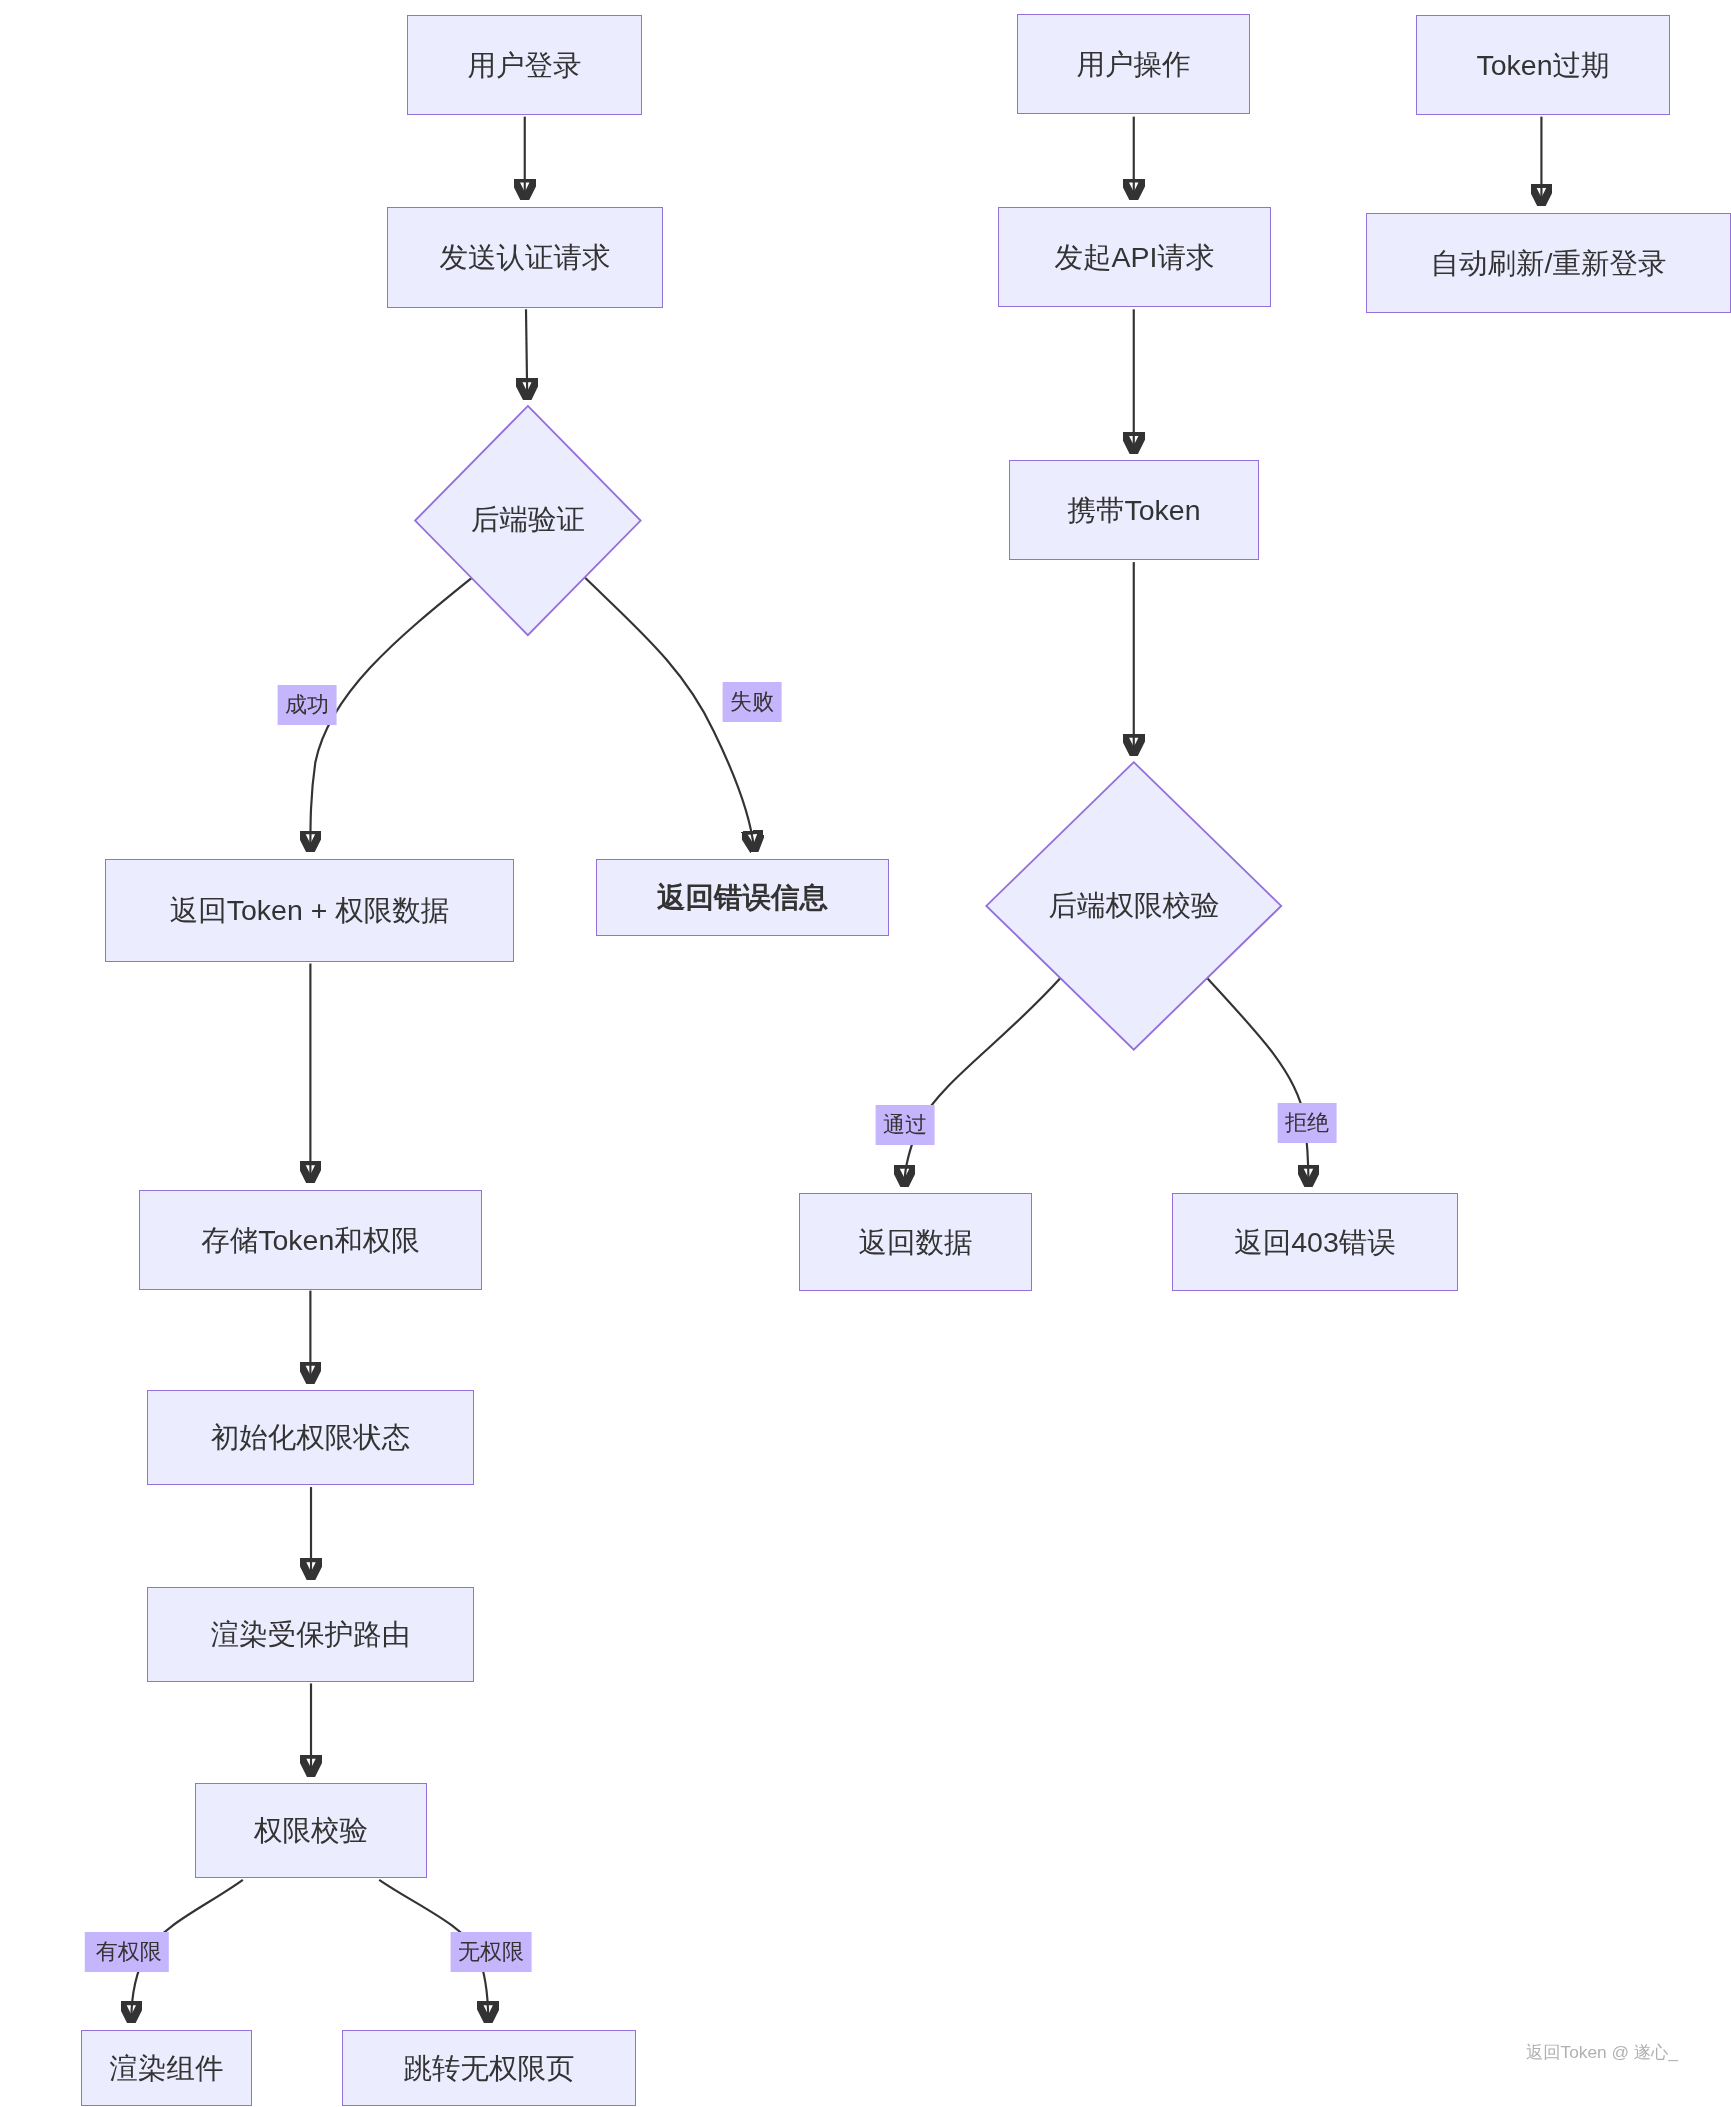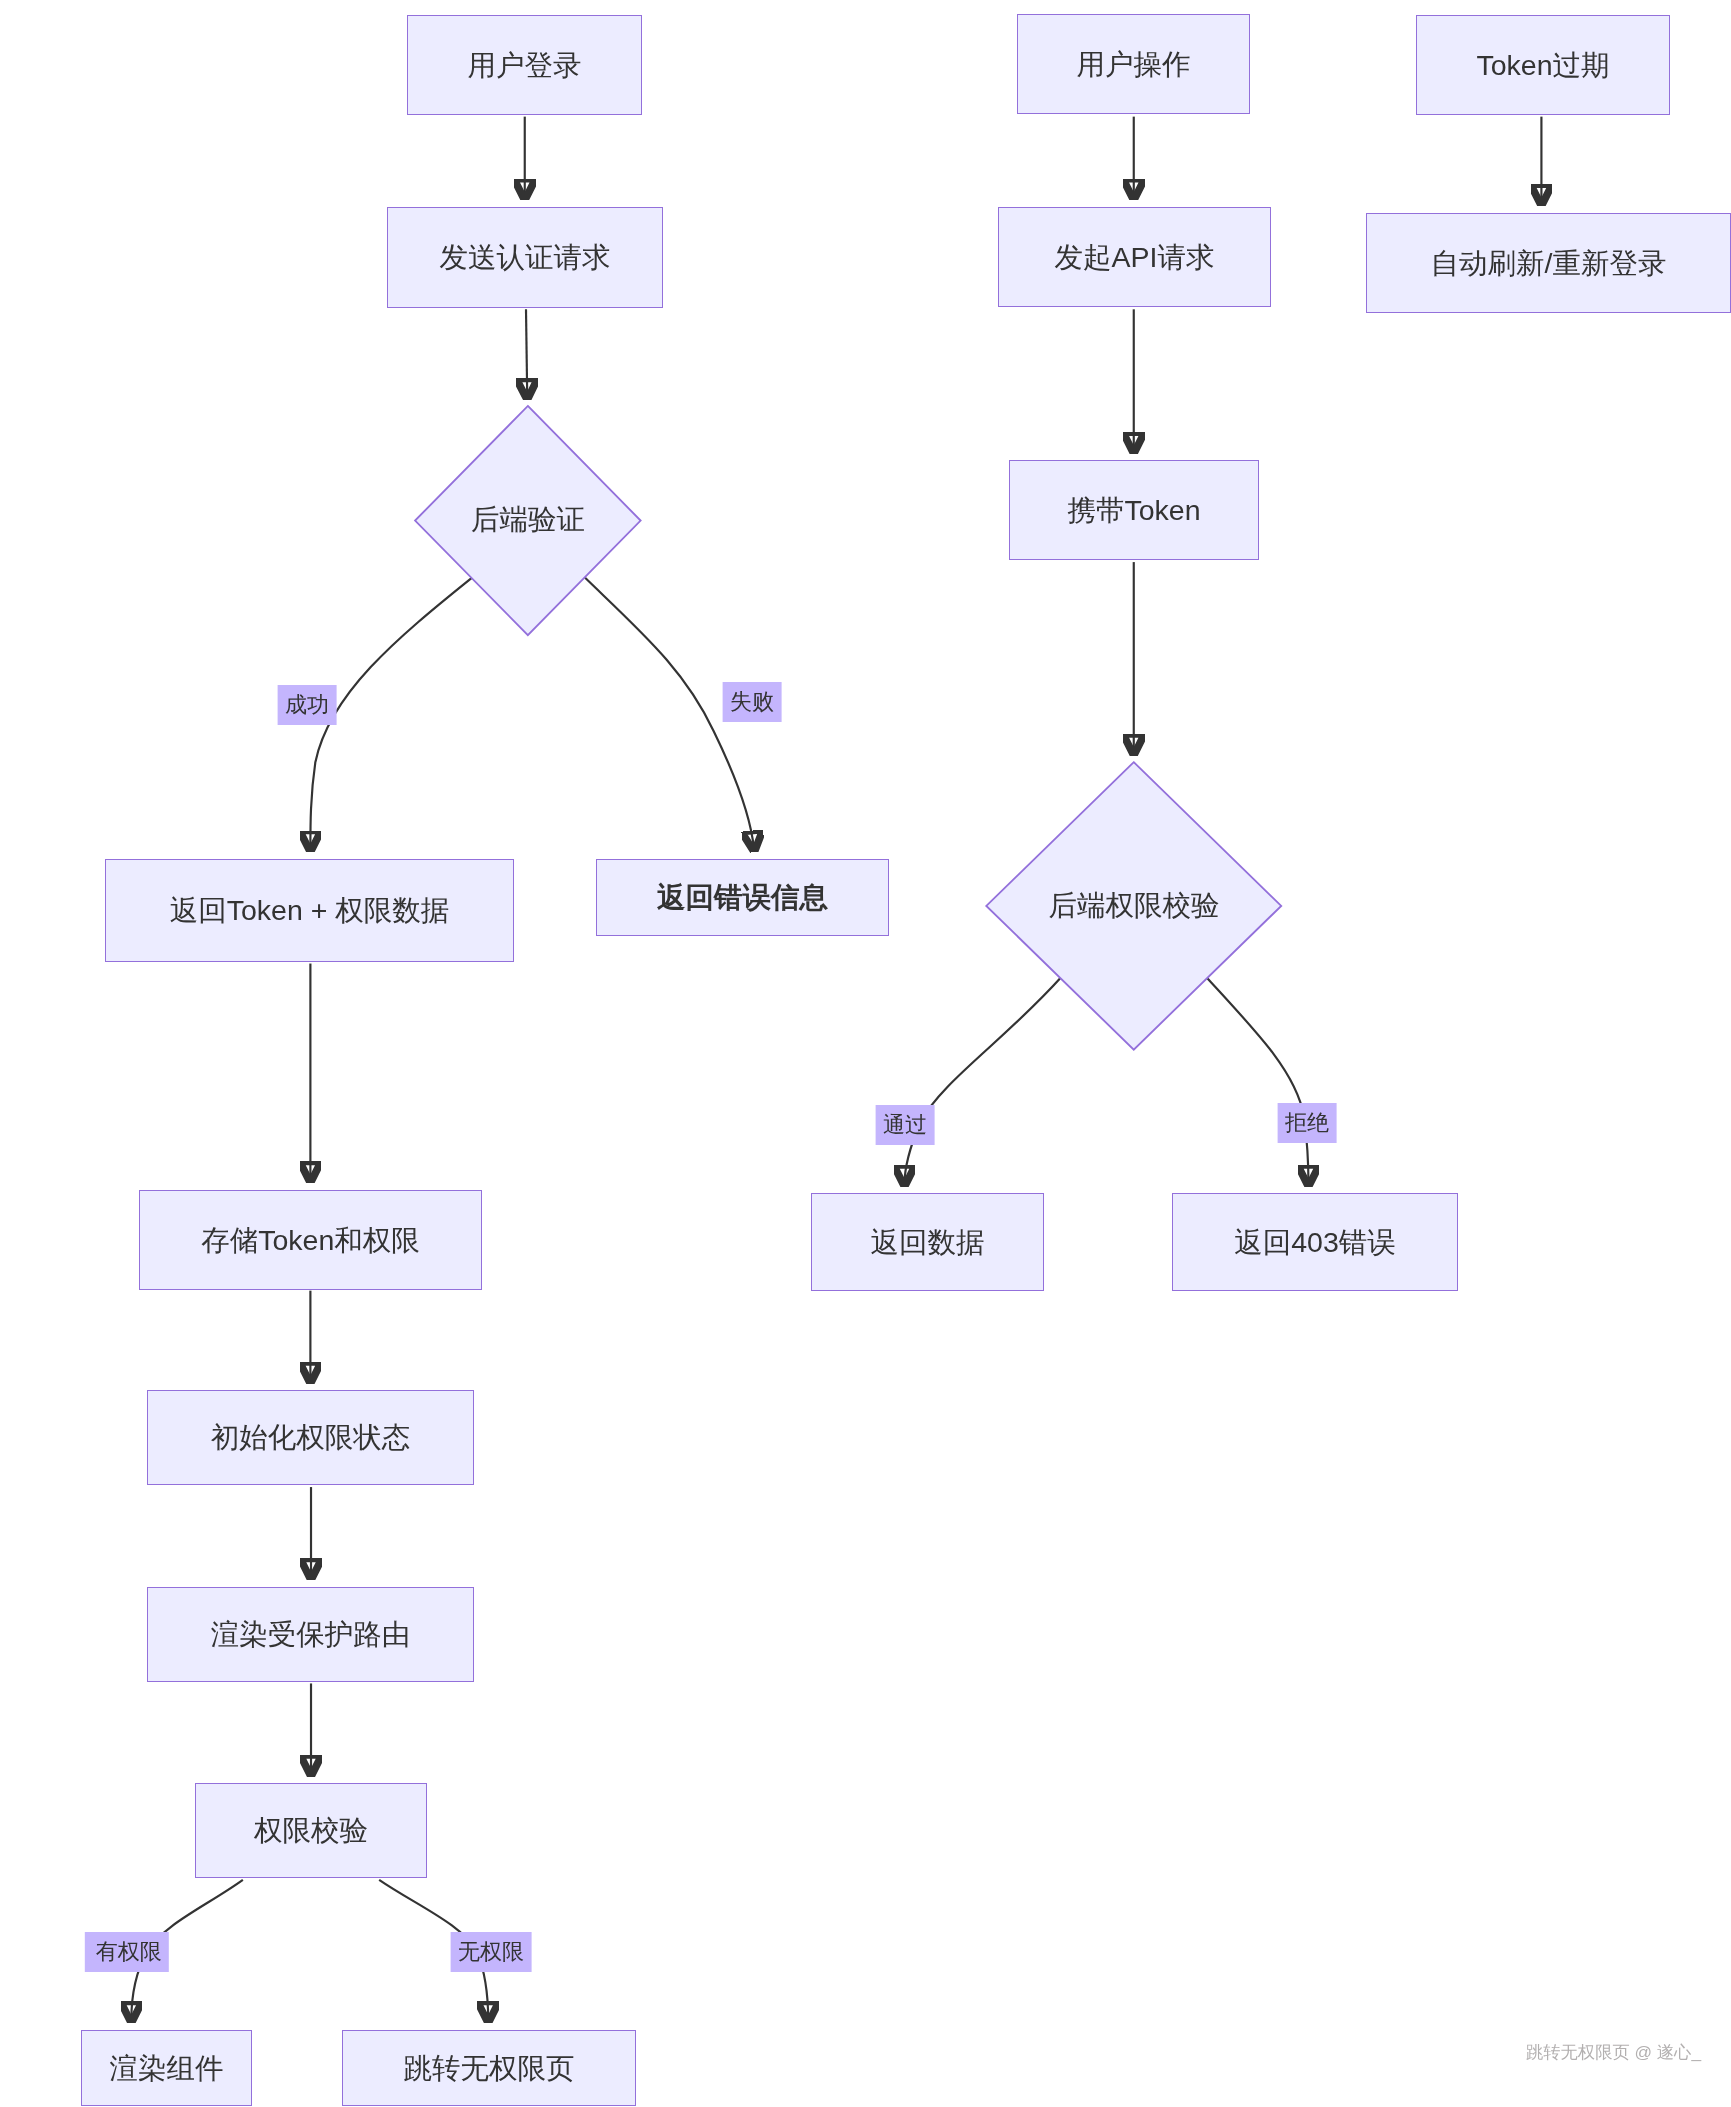--- a/index.html
+++ b/index.html
@@ -136,37 +136,37 @@
   <div class="node" style="left:1017px; top:14.3px; width:233px; height:100px;">
     <span>用户操作</span>
   </div>
   <div class="node" style="left:998px; top:207px; width:273px; height:100px;">
     <span>发起API请求</span>
   </div>
   <div class="node" style="left:1009px; top:460px; width:250px; height:100px;">
     <span>携带Token</span>
   </div>
   <div class="diamond-label" style="left:1134px; top:906px;">后端权限校验</div>
-  <div class="node" style="left:799px; top:1193px; width:233px; height:98px;margin-left:12px;">
+  <div class="node" style="left:799px; top:1193px; width:233px; height:98px;">
     <span>返回数据</span>
   </div>
   <div class="node" style="left:1172px; top:1193px; width:286px; height:98px;">
     <span>返回403错误</span>
   </div>
 
   <div class="node" style="left:1416px; top:15px; width:254px; height:100px;">
     <span>Token过期</span>
   </div>
   <div class="node" style="left:1366px; top:213px; width:365px; height:100px;">
     <span>自动刷新/重新登录</span>
   </div>
 
   <div class="edge-label" style="left:307px; top:705px;">成功</div>
   <div class="edge-label" style="left:752px; top:702px;">失败</div>
   <div class="edge-label" style="left:127px; top:1952px;padding-left:11px;">有权限</div>
   <div class="edge-label" style="left:491px; top:1952px;">无权限</div>
   <div class="edge-label" style="left:905px; top:1125px;">通过</div>
   <div class="edge-label" style="left:1307px; top:1123px;">拒绝</div>
 
-  <div class="watermark">跳转无权限页 @ 遂心_</div>
+  <div class="watermark">返回Token @ 遂心_</div>
 
 </div>
 
 
 </body></html>

